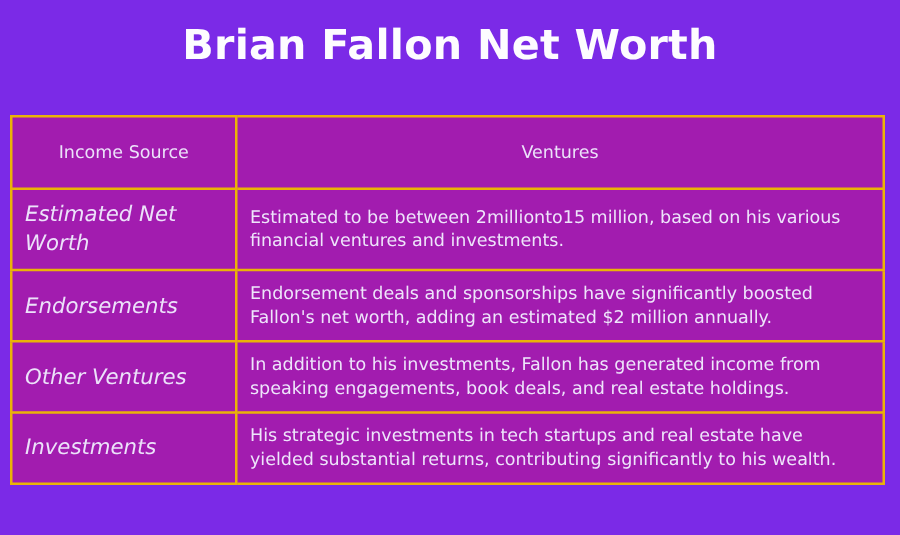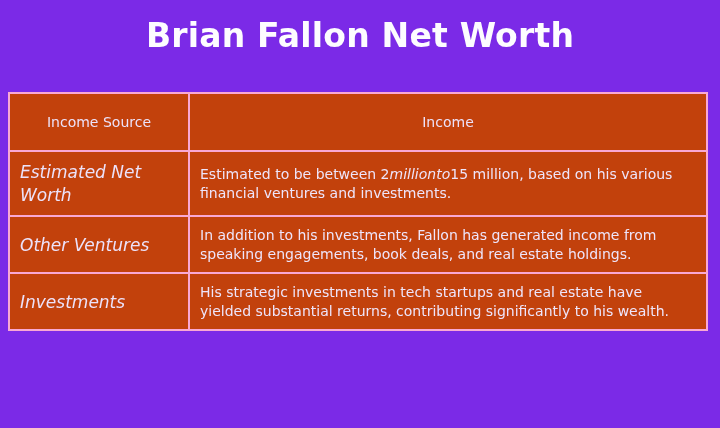--- a/index.html
+++ b/index.html
@@ -41,71 +41,74 @@
     width: 698px;
     border-collapse: collapse;
     table-layout: fixed;
     border: 2px solid #cba9f2;
     background: #7c2de8;
   }
   table.networth col.c-source { width: 180px; }
   table.networth col.c-details { width: 518px; }
   table.networth th,
   table.networth td {
-    border: 2px solid #f9a8d4;
+    border: 2px solid #eab308;
     padding: 9px 10px;
     vertical-align: middle;
     color: #e9dcf8;
     font-size: 13.5px;
     line-height: 1.32;
-    background: #c2410c;
+    background: #a21caf;
   }
   table.networth thead th {
     font-weight: normal;
     font-size: 14px;
     padding-top: 19px;
     padding-bottom: 19px;
     color: #ece2fa;
   }
   table.networth tbody td.source-cell {
     font-size: 17px;
     color: #ece2fa;
     font-style: italic;
   }
   table.networth tbody td.details-cell {
     font-size: 14px;
     color: #eee5fb;
   }
   .math-italic {
-    font-style: italic;
   }
 </style>
 </head>
 <body>
 
 <div class="page">
 
   <div class="title">Brian Fallon Net Worth</div>
 
   <div class="table-wrap">
     <table class="networth">
       <colgroup>
         <col class="c-source">
         <col class="c-details">
       </colgroup>
       <thead>
         <tr>
           <th>Income Source</th>
-          <th>Income</th>
+          <th>Ventures</th>
         </tr>
       </thead>
       <tbody>
         <tr>
           <td class="source-cell">Estimated Net Worth</td>
           <td class="details-cell"><span>Estimated to be between 2</span><span class="math-italic">millionto</span><span>15 million, based on his various financial ventures and investments.</span></td>
+        </tr>
+        <tr>
+          <td class="source-cell">Endorsements</td>
+          <td class="details-cell"><span>Endorsement deals and sponsorships have significantly boosted Fallon's net worth, adding an estimated $2 million annually.</span><span class="math-italic"></span><span></span></td>
         </tr>
         <tr>
           <td class="source-cell">Other Ventures</td>
           <td class="details-cell"><span>In addition to his investments, Fallon has generated income from speaking engagements, book deals, and real estate holdings.</span><span class="math-italic"></span><span></span></td>
         </tr>
         <tr>
           <td class="source-cell">Investments</td>
           <td class="details-cell"><span>His strategic investments in tech startups and real estate have yielded substantial returns, contributing significantly to his wealth.</span><span class="math-italic"></span><span></span></td>
         </tr>
       </tbody>

